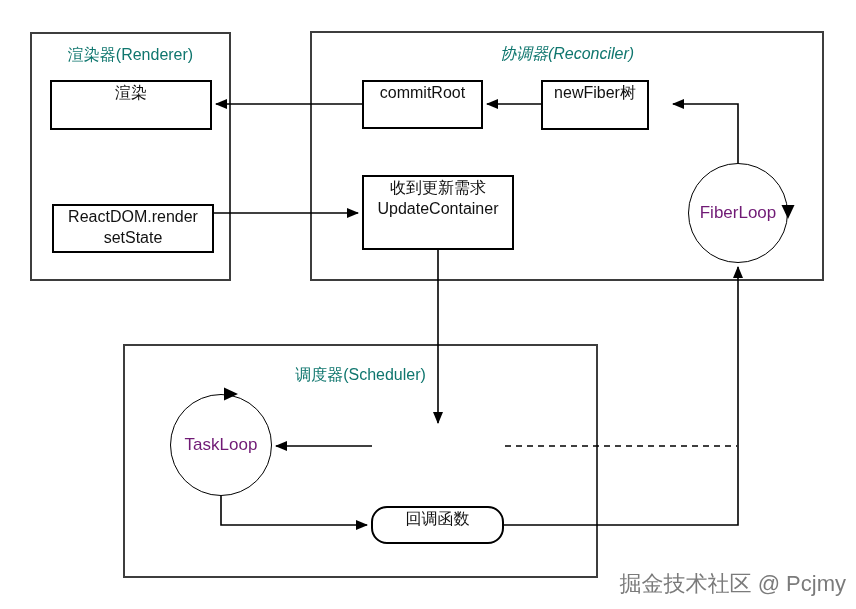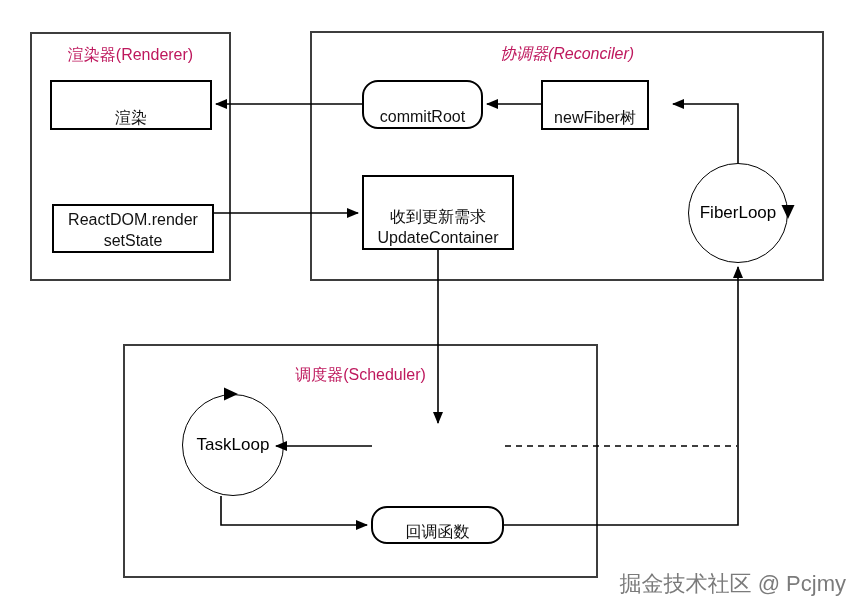--- a/index.html
+++ b/index.html
@@ -20,48 +20,48 @@
     border: 2px solid #3d3d3d;
     background: transparent;
     box-sizing: border-box;
   }
   .box-title {
     position: absolute;
     left: 0;
     width: 100%;
     text-align: center;
     font-size: 16px;
-    color: #be185d;
+    color: #0f766e;
     white-space: nowrap;
   }
   .node {
     position: absolute;
     border: 2px solid #000000;
     background: #ffffff;
     box-sizing: border-box;
     display: flex;
     flex-direction: column;
     align-items: center;
-    justify-content: flex-end;
+    justify-content: flex-start;
     text-align: center;
     font-size: 16px;
     color: #111111;
     line-height: 21px;
   }
   .circle-node {
     position: absolute;
     border: 1.5px solid #000000;
     border-radius: 50%;
     background: #ffffff;
     box-sizing: border-box;
     display: flex;
     align-items: center;
     justify-content: center;
     font-size: 17px;
-    color: #000000;
+    color: #701a75;
   }
   #connections {
     position: absolute;
     left: 0;
     top: 0;
     width: 856px;
     height: 609px;
     pointer-events: none;
   }
   #connections line, #connections polyline {
@@ -101,38 +101,38 @@
     <span>渲染</span>
   </div>
   <div class="node" style="left:52px; top:188px; width:162px; height:49px;margin-top:16px;">
     <span>ReactDOM.render</span>
     <span>setState</span>
   </div>
 
   <div class="outer-box" style="left:310px; top:31px; width:514px; height:250px;">
     <div class="box-title" style="top:11px;font-style:italic;">协调器(Reconciler)</div>
   </div>
-  <div class="node" style="left:362px; top:80px; width:121px; height:49px;border-radius:16px;">
+  <div class="node" style="left:362px; top:80px; width:121px; height:49px;">
     <span>commitRoot</span>
   </div>
   <div class="node" style="left:541px; top:80px; width:108px; height:50px;">
     <span>newFiber树</span>
   </div>
   <div class="node" style="left:362px; top:175px; width:152px; height:75px;">
     <span>收到更新需求</span>
     <span>UpdateContainer</span>
   </div>
   <div class="circle-node" style="left:688px; top:163px; width:100px; height:100px;">
     <span>FiberLoop</span>
   </div>
 
   <div class="outer-box" style="left:123px; top:344px; width:475px; height:234px;">
     <div class="box-title" style="top:19px;">调度器(Scheduler)</div>
   </div>
-  <div class="circle-node" style="left:182px; top:394px; width:102px; height:102px;">
+  <div class="circle-node" style="left:170px; top:394px; width:102px; height:102px;">
     <span>TaskLoop</span>
   </div>
   <div class="node" style="left:371px; top:506px; width:133px; height:38px;border-radius:16px;">
     <span>回调函数</span>
   </div>
 
   <svg id="connections" viewBox="0 0 856 609" xmlns="http://www.w3.org/2000/svg">
     <defs>
       <marker id="arrow" markerUnits="userSpaceOnUse" markerWidth="14" markerHeight="12" refX="11" refY="5" orient="auto">
         <path d="M0,0 L12,5 L0,10 z" fill="#000000"></path>

